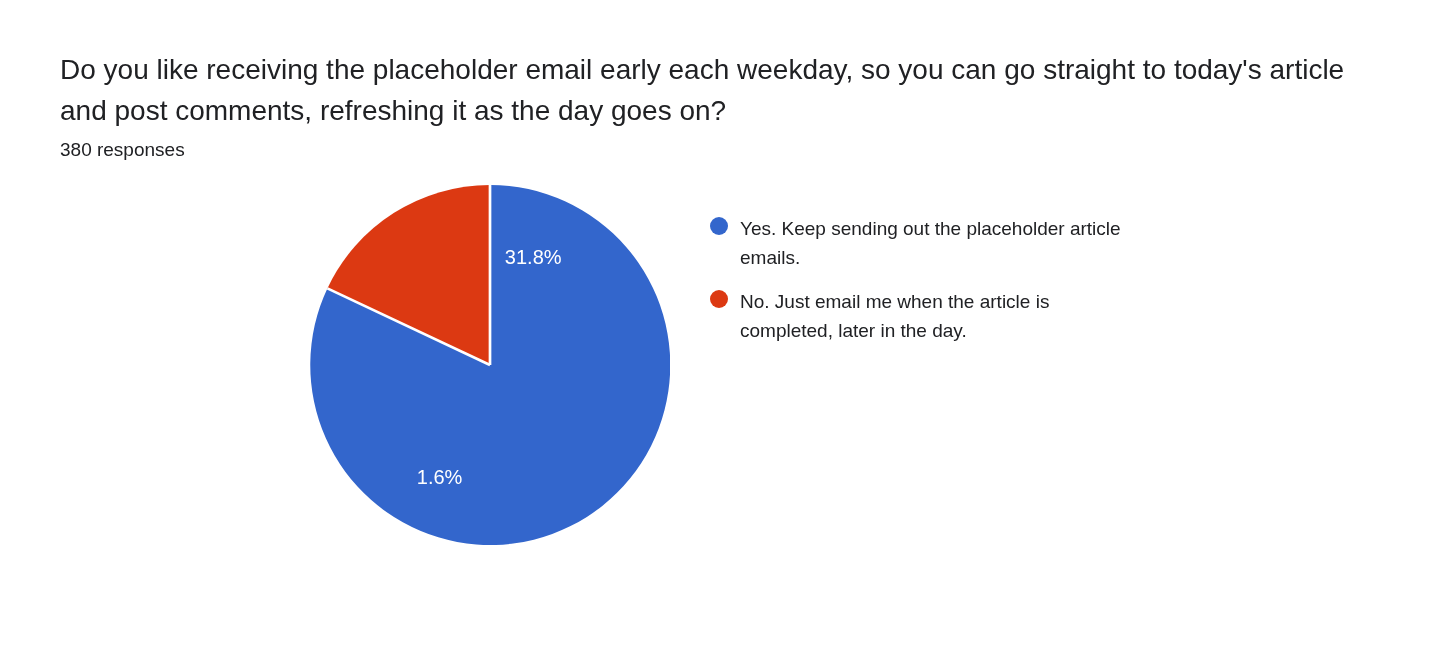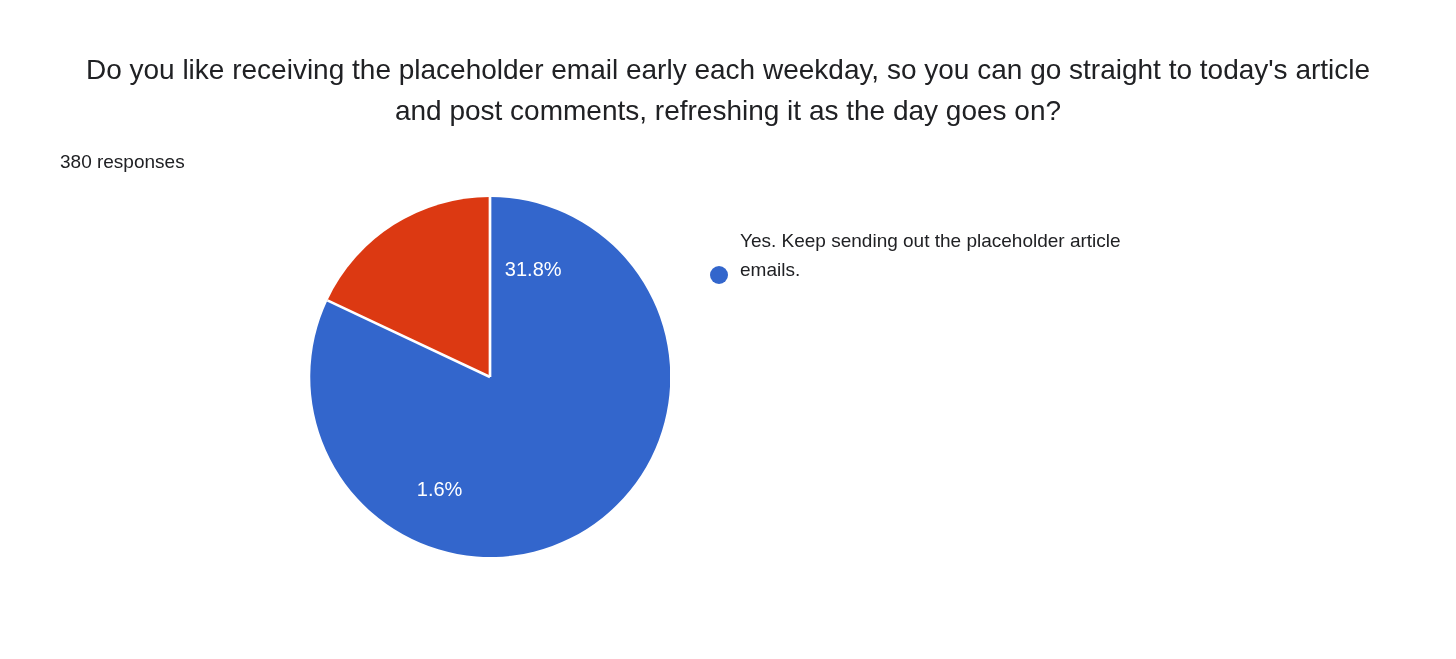--- a/index.html
+++ b/index.html
@@ -7,22 +7,21 @@
       font-family: Arial, Helvetica, sans-serif;
       background: #ffffff;
       padding: 50px 60px;
       color: #202124;
     }
     .chart-title {
       font-size: 28px;
       line-height: 1.45;
       font-weight: 400;
       color: #202124;
-      margin-bottom: 20px;
-      text-align: center;
+      margin-bottom: 8px;
     }
     .chart-subtitle {
       font-size: 19px;
       font-weight: 400;
       color: #202124;
       margin-bottom: 24px;
     }
     .chart-body {
       display: flex;
       align-items: flex-start;
@@ -46,21 +45,21 @@
       font-size: 20px;
       font-weight: 400;
       transform: translate(-50%, -50%);
       white-space: nowrap;
     }
     .legend {
       padding-top: 30px;
     }
     .legend-item {
       display: flex;
-      align-items: flex-end;
+      align-items: flex-start;
       gap: 12px;
       margin-bottom: 16px;
       max-width: 420px;
     }
     .legend-dot {
       width: 18px;
       height: 18px;
       border-radius: 50%;
       flex-shrink: 0;
       margin-top: 2px;
@@ -90,14 +89,18 @@
     </svg>
     <div class="slice-label" style="left:36%; top:81%;">1.6%</div>
     <div class="slice-label" style="left:62%; top:20%;text-align:center;">31.8%</div>
   </div>
 
   <div class="legend">
     <div class="legend-item">
       <span class="legend-dot" style="background:#3366cc"></span>
       <span class="legend-text">Yes. Keep sending out the placeholder article emails.</span>
     </div>
+    <div class="legend-item">
+      <span class="legend-dot" style="background:#dc3912"></span>
+      <span class="legend-text">No. Just email me when the article is completed, later in the day.</span>
+    </div>
   </div>
 </div>
 
 </body></html>

